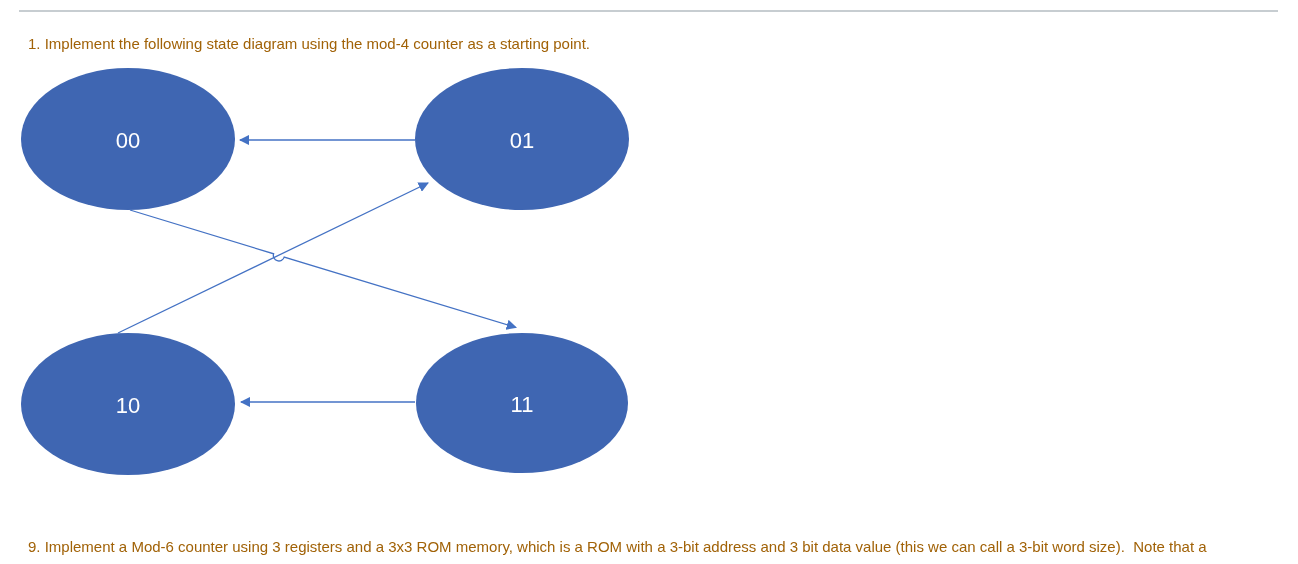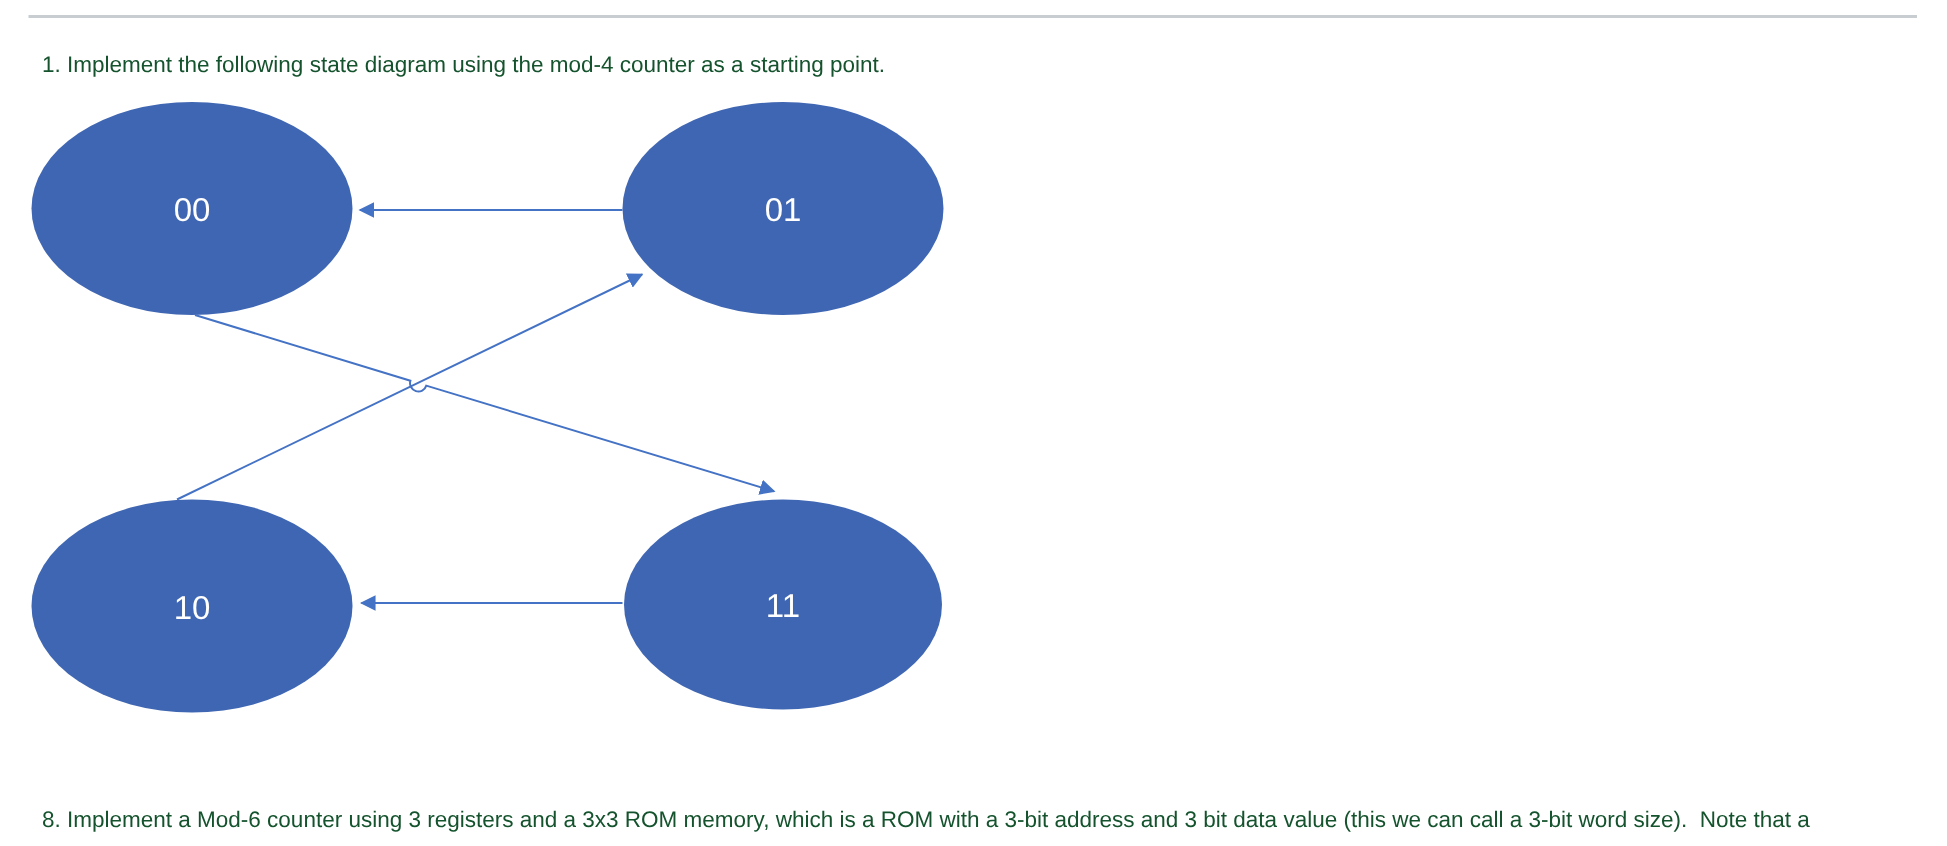--- a/index.html
+++ b/index.html
@@ -3,21 +3,21 @@
 <meta charset="utf-8">
 <style>
   * { margin: 0; padding: 0; box-sizing: border-box; }
   html, body { background: #ffffff; }
   .page {
     position: relative;
     width: 1298px;
     height: 564px;
     background: #ffffff;
     font-family: "Liberation Sans", sans-serif;
-    color: #14532d;
+    color: #a16207;
     overflow: hidden;
   }
   .divider {
     position: absolute;
     left: 19px;
     top: 10px;
     width: 1259px;
     height: 0;
     border-top: 2px solid #c7cdd1;
   }
@@ -96,18 +96,18 @@
     <line class="arrow" x1="415" y1="85" x2="240" y2="85" stroke="#4472c4" marker-end="url(#arrowhead)"></line>
 
     <line class="arrow" x1="415" y1="347" x2="241" y2="347" stroke="#4472c4" marker-end="url(#arrowhead)"></line>
 
     <line class="arrow" x1="118" y1="278" x2="428" y2="128" stroke="#4472c4" marker-end="url(#arrowhead)"></line>
 
     <path class="arrow" d="M130,155 L273.6,198.8 A5.5,5.5 0 0 0 284.2,202.1 L516,272.5" stroke="#4472c4" marker-end="url(#arrowhead)"></path>
   </svg>
 
   <div class="problem2">
-    <div class="line">8. Implement a Mod-6 counter using 3 registers and a 3x3 ROM memory, which is a ROM with a 3-bit address and 3 bit data value (this we can call a 3-bit word size).  Note that a</div>
+    <div class="line">9. Implement a Mod-6 counter using 3 registers and a 3x3 ROM memory, which is a ROM with a 3-bit address and 3 bit data value (this we can call a 3-bit word size).  Note that a</div>
     
     
   </div>
 
 </div>
 
 </body></html>

